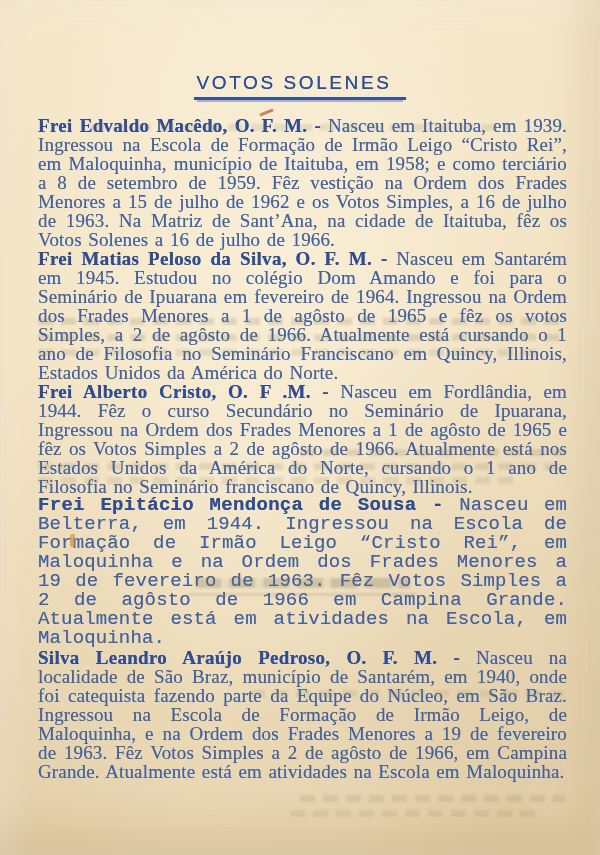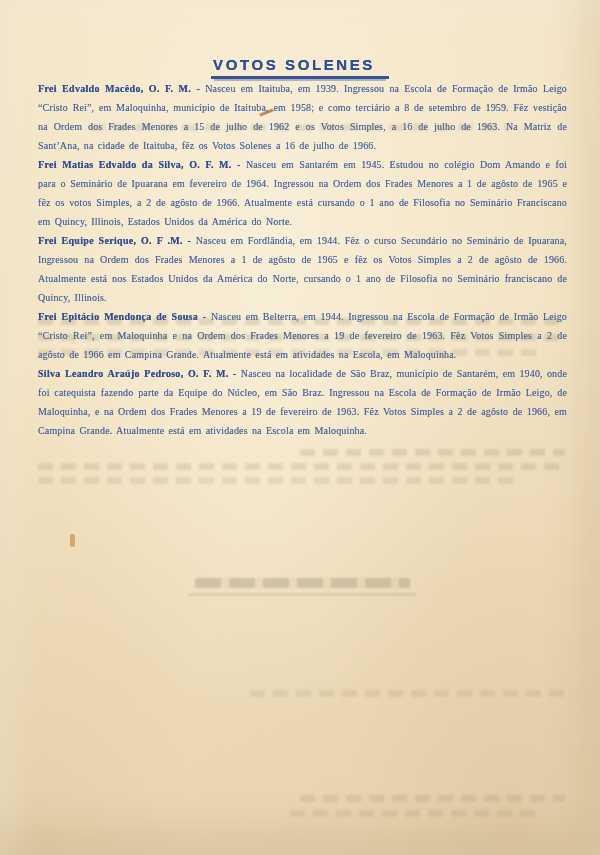--- a/index.html
+++ b/index.html
@@ -16,46 +16,46 @@
       linear-gradient(180deg, #f5e7ca 0%, #f3e3c3 55%, #eeddba 100%);
     box-shadow: inset -14px -20px 46px rgba(125,92,40,.16), inset 10px 8px 34px rgba(255,252,240,.35);
     font-family:"Liberation Serif","DejaVu Serif",serif;
   }
   
   .h-wrap{text-align:center;margin:0;}
   .hw-solenes{margin-top:56px;}
   .hw-simples{margin-top:30px;}
   h2.heading{
     display:inline-block;
-    margin:0;
+    margin:16px;
     font-family:"Liberation Sans","DejaVu Sans",sans-serif;
-    font-weight:700;
-    font-size:15px;
+    font-weight:400;
+    font-size:19px;
     letter-spacing:2.6px;
     color:#2d4f97;
     padding:0 14px 3px 2px;
     border-bottom:3px solid #35539b;
     box-shadow:0 5px 0 -3px rgba(53,83,155,.38);
     text-shadow:0 0 .5px #2d4f97;
   }
   
   p.entry{
     margin:0 33px 0 38px;
     text-align:justify;
-    font-size:10px;
+    font-size:19px;
     line-height:19px;
     color:#41619f;
     word-spacing:1.6px;
     letter-spacing:.15px;
     text-shadow:0 0 .4px rgba(65,97,159,.55);
   }
   .e1{margin-top:56px;}
   .e2{margin-top:52px;}
   .e3{margin-top:16px;}
-  .e4{margin-top:20px;}
+  .e4{margin-top:20px;font-family:Liberation Mono, monospace;}
   .e5{margin-top:14px;}
   p.entry .name{
     font-weight:700;
     color:#2f4d92;
     letter-spacing:.3px;
     text-shadow:0 0 .6px rgba(47,77,146,.8);
   }
   
   .art{
     position:absolute;
@@ -111,26 +111,26 @@
     <h2 class="heading">VOTOS SOLENES</h2>
   </div>
 
   <p class="entry e1">
     <span class="name">Frei Edvaldo Macêdo, O. F. M. -</span>
     <span class="bio">Nasceu em Itaituba, em 1939.  Ingressou na Escola de Formação de Irmão Leigo “Cristo Rei”, em Maloquinha, município de Itaituba, em 1958; e como terciário a 8 de setembro de 1959. Fêz vestição na Ordem dos Frades Menores a 15 de julho de 1962 e os Votos Simples, a 16 de julho de 1963. Na Matriz de Sant’Ana, na cidade de Itaituba, fêz os Votos Solenes a 16 de julho de 1966.</span>
   </p>
 
 
   <p class="entry e2">
-    <span class="name">Frei Matias Edvaldo da Silva, O. F. M. -</span>
+    <span class="name">Frei Matias Peloso da Silva, O. F. M. -</span>
     <span class="bio">Nasceu em Santarém em 1945. Estudou no colégio Dom Amando e foi para o Seminário de Ipuarana em fevereiro de 1964. Ingressou na Ordem dos Frades Menores a 1 de agôsto de 1965 e fêz os votos Simples, a 2 de agôsto de 1966. Atualmente está cursando o 1 ano de Filosofia no Seminário Franciscano em Quincy, Illinois, Estados Unidos da América do Norte.</span>
   </p>
 
   <p class="entry e3">
-    <span class="name">Frei Equipe Serique, O. F .M. -</span>
+    <span class="name">Frei Alberto Cristo, O. F .M. -</span>
     <span class="bio">Nasceu em Fordlândia, em 1944. Fêz o curso Secundário no Seminário de Ipuarana, Ingressou na Ordem dos Frades Menores a 1 de agôsto de 1965 e fêz os Votos Simples a 2 de agôsto de 1966. Atualmente está nos Estados Unidos da América do Norte, cursando o 1 ano de Filosofia no Seminário franciscano de Quincy, Illinois.</span>
   </p>
 
   <p class="entry e4">
     <span class="name">Frei Epitácio Mendonça de Sousa -</span>
     <span class="bio">Nasceu em Belterra, em 1944. Ingressou na Escola de Formação de Irmão Leigo “Cristo Rei”, em Maloquinha e na Ordem dos Frades Menores a 19 de fevereiro de 1963.  Fêz Votos Simples a 2 de agôsto de 1966 em Campina Grande.  Atualmente está em atividades na Escola, em Maloquinha.</span>
   </p>
 
   <p class="entry e5">
     <span class="name">Silva Leandro Araújo Pedroso, O. F. M. -</span>

